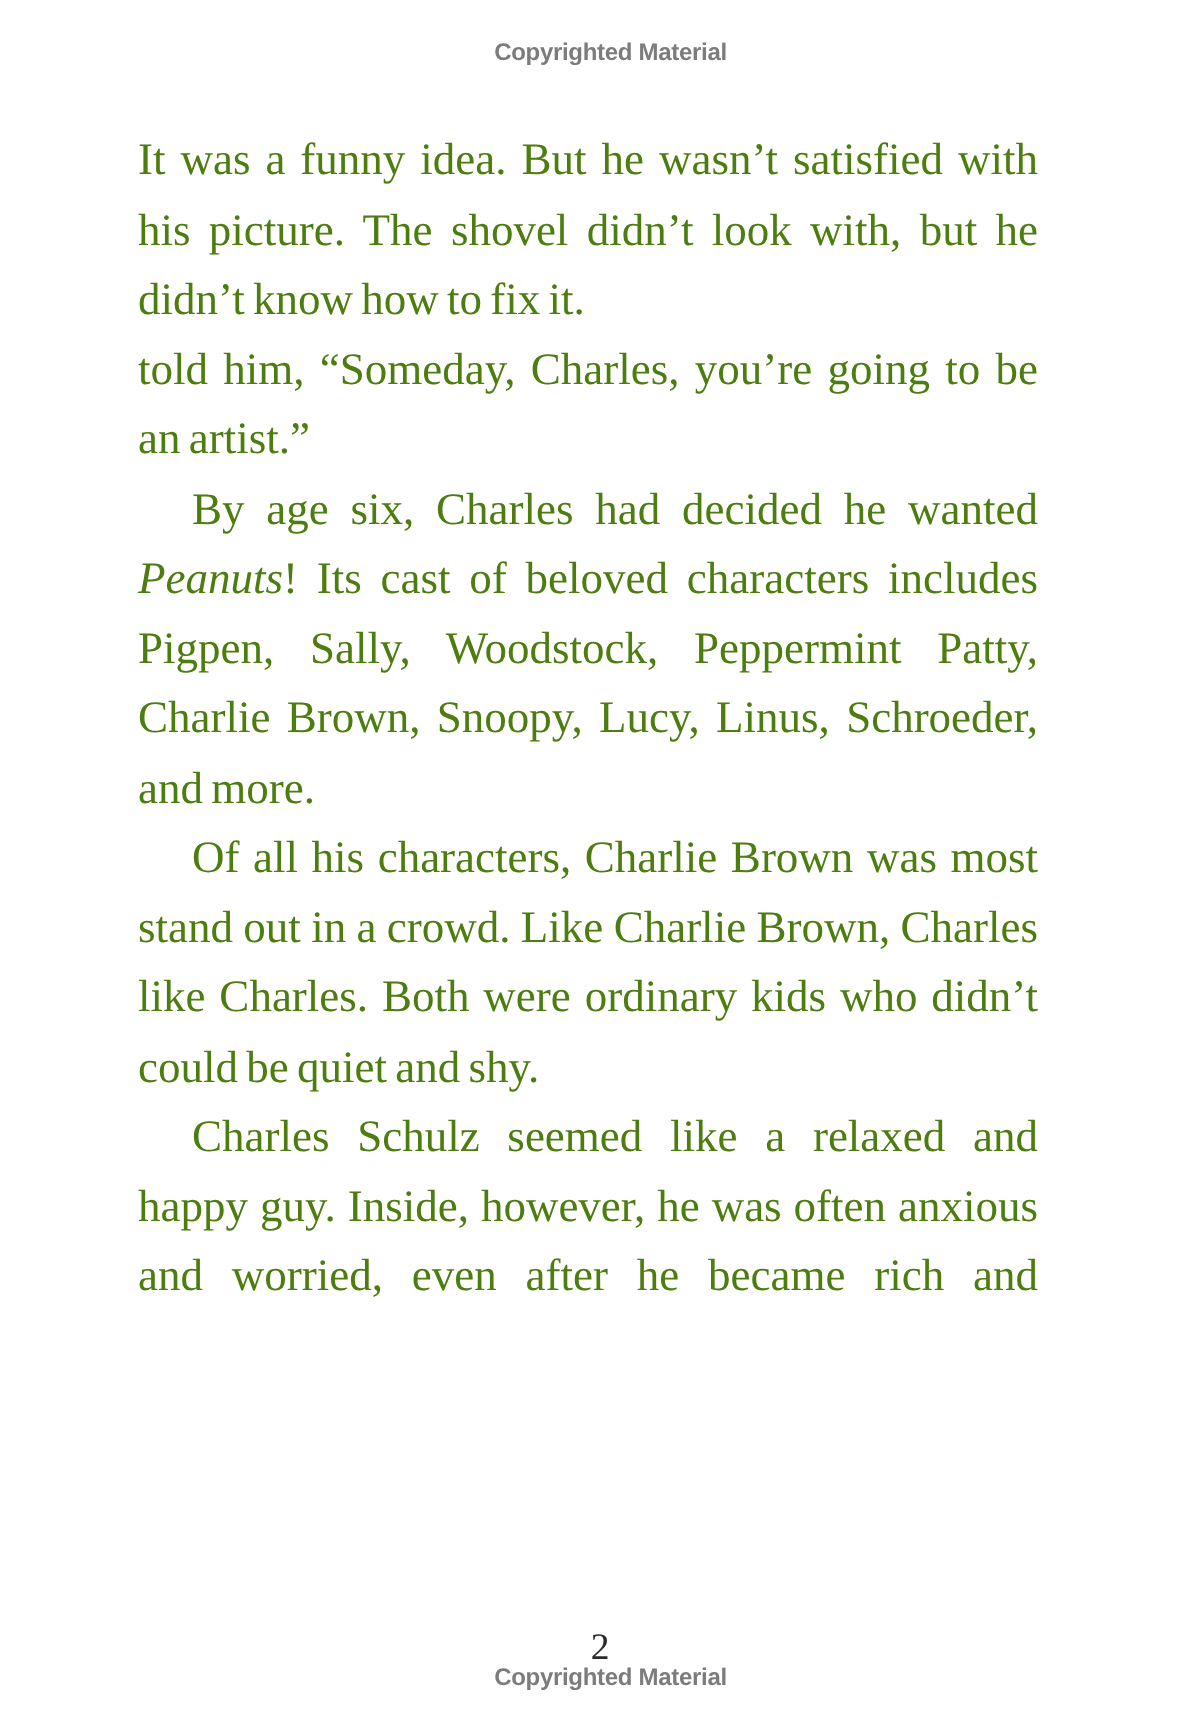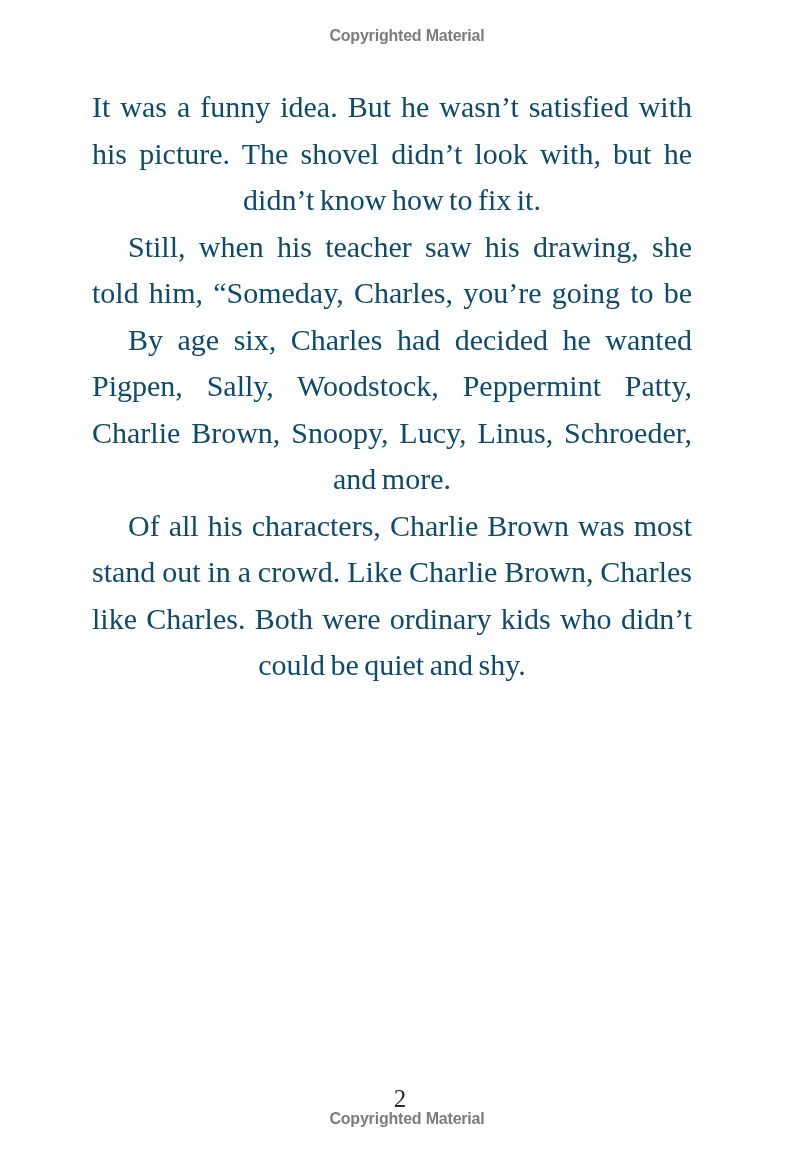--- a/index.html
+++ b/index.html
@@ -37,26 +37,26 @@
     line-height: 25px;
     color: #2a2a2a;
   }
   .body-text {
     position: absolute;
     left: 92px;
     top: 84px;
     width: 600px;
     font-size: 30px;
     line-height: 46.5px;
-    color: #0c4a6e;
+    color: #4d7c0f;
     word-spacing: -2px;
   }
   .paragraph { }
   .line {
-    text-align: center;
+    text-align: left;
     white-space: normal;
   }
   .line.justified {
     text-align: justify;
     text-align-last: justify;
   }
   .line.indented { text-indent: 36px; }
   .line .italic { font-style: italic; }
 </style>
 </head>
@@ -66,34 +66,40 @@
 
   <div class="copyright-notice copyright-top">Copyrighted Material</div>
 
   <div class="body-text">
       <div class="paragraph">
         <div class="line justified"><span>It was a funny idea. But he wasn’t satisfied with</span></div>
         <div class="line justified"><span>his picture. The shovel didn’t look with, but he</span></div>
         <div class="line"><span>didn’t know how to fix it.</span></div>
       </div>
       <div class="paragraph">
-        <div class="line justified indented"><span>Still, when his teacher saw his drawing, she</span></div>
         <div class="line justified"><span>told him, “Someday, Charles, you’re going to be</span></div>
+        <div class="line"><span>an artist.”</span></div>
       </div>
       <div class="paragraph">
         <div class="line justified indented"><span>By age six, Charles had decided he wanted</span></div>
+        <div class="line justified"><span class="italic">Peanuts</span><span>! Its cast of beloved characters includes</span></div>
         <div class="line justified"><span>Pigpen, Sally, Woodstock, Peppermint Patty,</span></div>
         <div class="line justified"><span>Charlie Brown, Snoopy, Lucy, Linus, Schroeder,</span></div>
         <div class="line"><span>and more.</span></div>
       </div>
       <div class="paragraph">
         <div class="line justified indented"><span>Of all his characters, Charlie Brown was most</span></div>
         <div class="line justified"><span>stand out in a crowd. Like Charlie Brown, Charles</span></div>
         <div class="line justified"><span>like Charles. Both were ordinary kids who didn’t</span></div>
         <div class="line"><span>could be quiet and shy.</span></div>
       </div>
+      <div class="paragraph">
+        <div class="line justified indented"><span>Charles Schulz seemed like a relaxed and</span></div>
+        <div class="line justified"><span>happy guy. Inside, however, he was often anxious</span></div>
+        <div class="line justified"><span>and worried, even after he became rich and</span></div>
+      </div>
     </div>
 
   <div class="page-number">2</div>
 
   <div class="copyright-notice copyright-bottom">Copyrighted Material</div>
 
 </div>
 
 </body></html>

